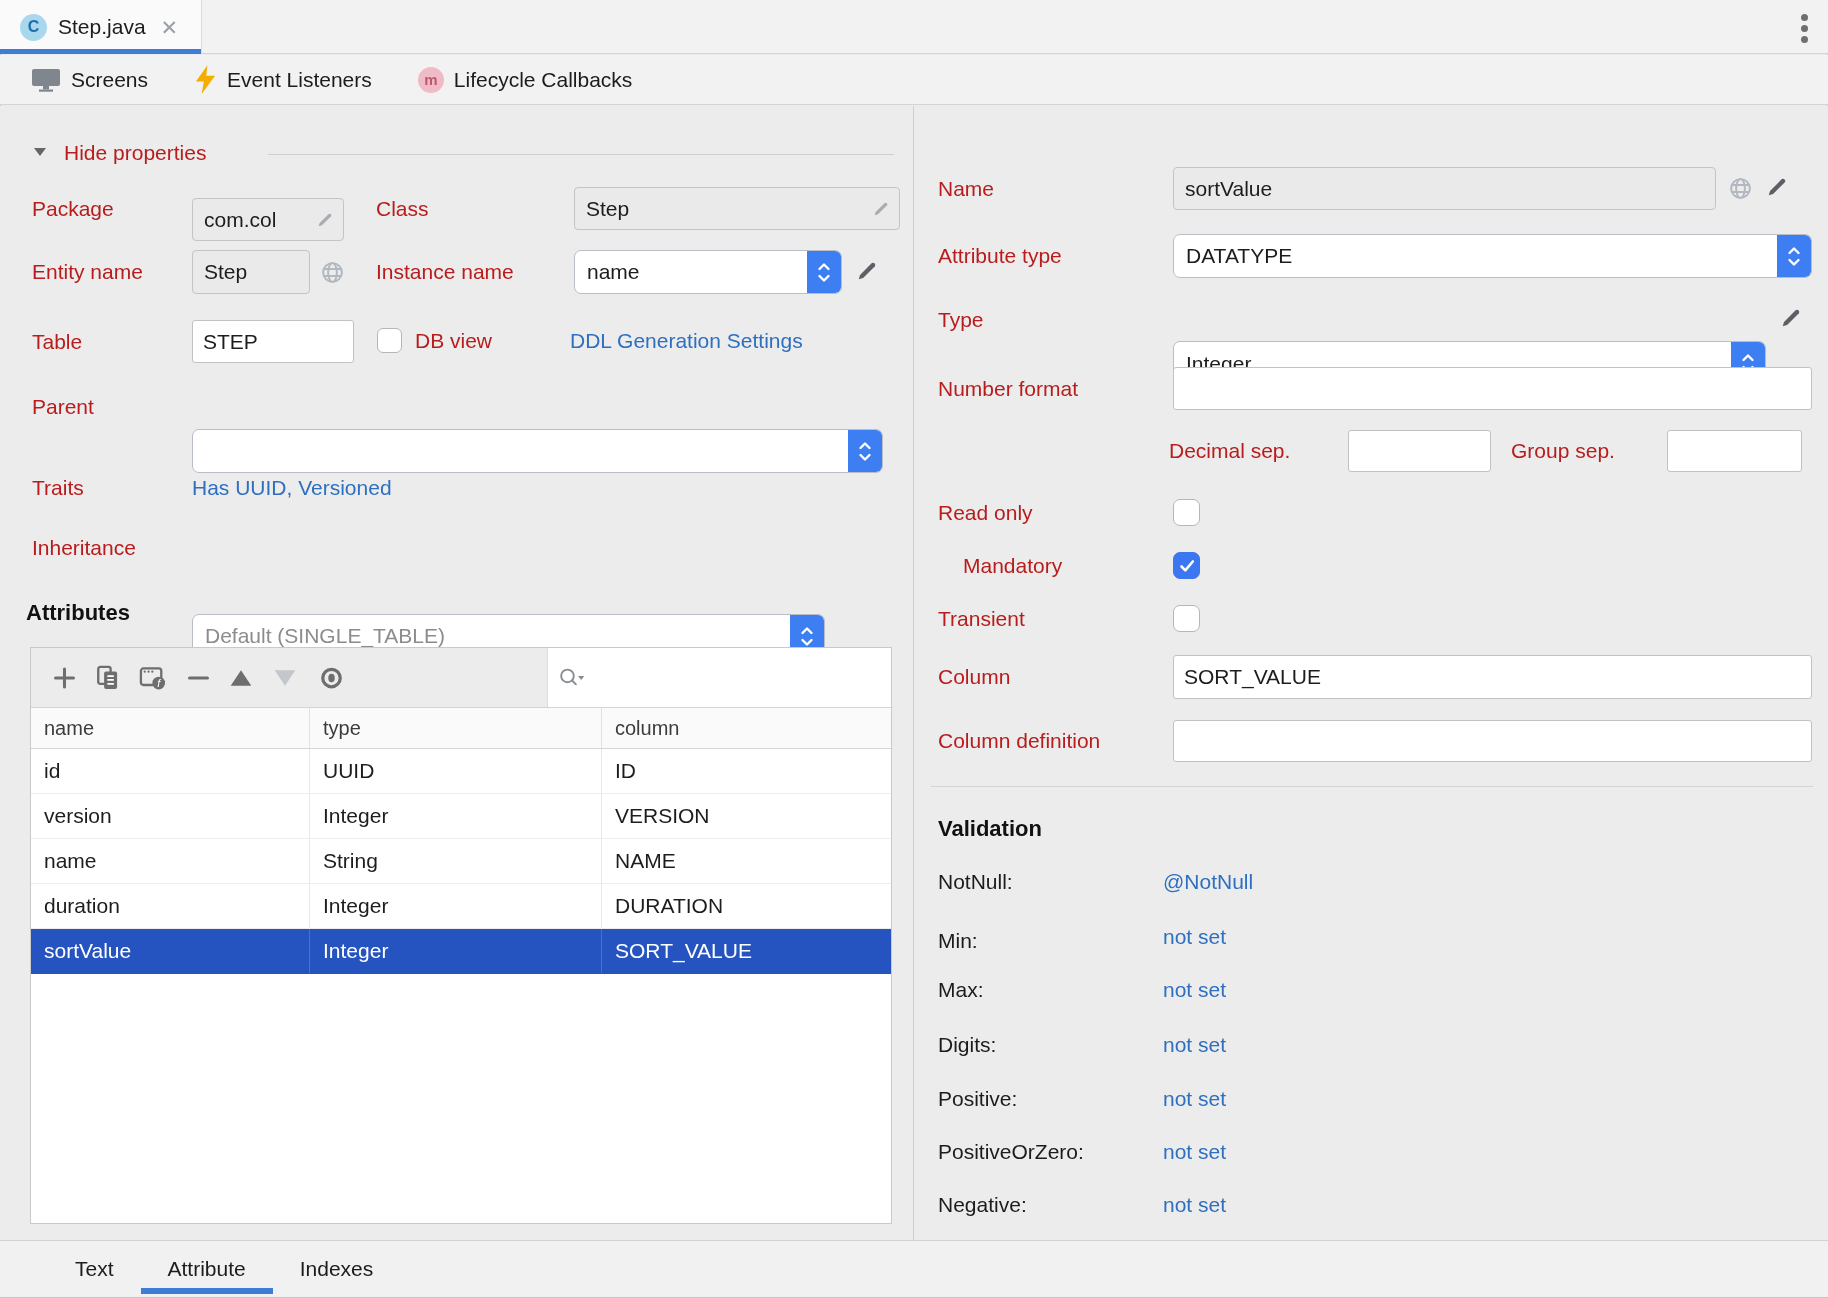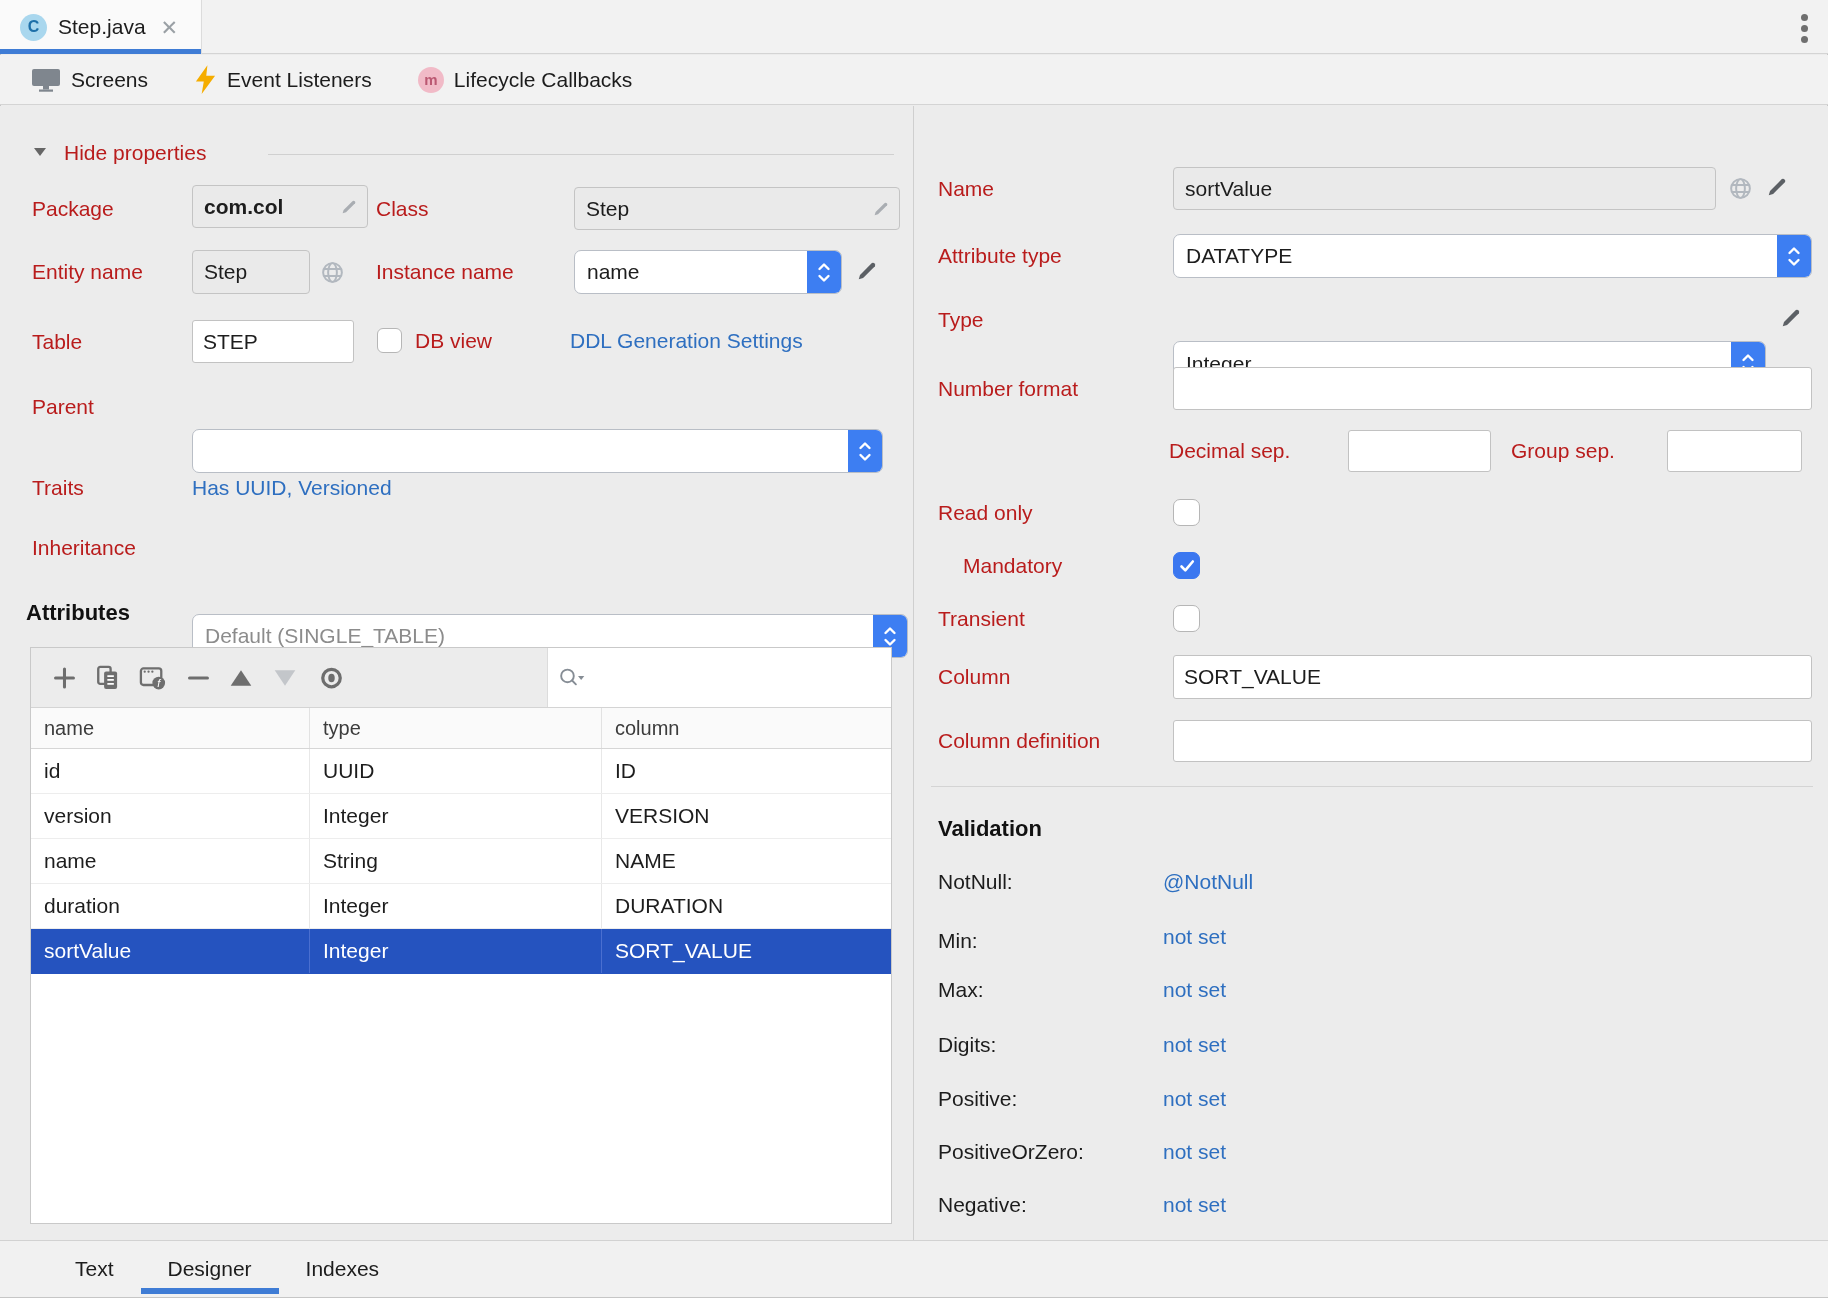--- a/index.html
+++ b/index.html
@@ -128,21 +128,21 @@
 
       <div class="abs" style="left:33px;top:41px;">
         <svg width="14" height="10" viewBox="0 0 14 10">
             <polygon points="1,1 13,1 7,9" fill="#666"></polygon>
           </svg>
       </div>
       <div class="abs lbl" style="left:64px;top:34px;height:26px;">Hide properties</div>
       <div class="abs sec-line" style="left:268px;top:48px;width:626px;"></div>
 
       <div class="abs lbl" style="left:32px;top:81px;height:43px;">Package</div>
-      <div class="abs gfield" style="left:192px;top:79px;width:176px;height:43px;font-weight:bold;">
+      <div class="abs gfield" style="left:192px;top:92px;width:152px;height:43px;">
         <span class="val">com.col</span>
         <svg width="20" height="20" viewBox="0 0 22 22">
           <path d="M4 18 l1.1-3.7 10-10 a1.9 1.9 0 0 1 2.6 2.6 l-10 10 z" fill="#a9adb2"></path>
           </svg>
       </div>
       <div class="abs lbl" style="left:376px;top:81px;height:43px;">Class</div>
       <div class="abs gfield" style="left:574px;top:81px;width:326px;height:43px;">
         <span class="val">Step</span>
         <svg width="20" height="20" viewBox="0 0 22 22">
           <path d="M4 18 l1.1-3.7 10-10 a1.9 1.9 0 0 1 2.6 2.6 l-10 10 z" fill="#a9adb2"></path>
@@ -194,21 +194,21 @@
             <path d="M5.5 9.5 L10 5 l4.5 4.5"></path>
               <path d="M5.5 16.5 L10 21 l4.5 -4.5"></path>
             </svg>
         </span>
       </div>
 
       <div class="abs lbl" style="left:32px;top:368px;height:27px;">Traits</div>
       <div class="abs link" style="left:192px;top:368px;height:27px;">Has UUID, Versioned</div>
 
       <div class="abs lbl" style="left:32px;top:420px;height:44px;">Inheritance</div>
-      <div class="abs combo gray-text" style="left:192px;top:420px;width:716px;height:44px;">
+      <div class="abs combo gray-text" style="left:192px;top:420px;width:633px;height:44px;">
         <span>Default (SINGLE_TABLE)</span>
         <span class="spin">
           <svg width="20" height="27" viewBox="0 0 20 26" stroke="#fff" stroke-width="2.4" fill="none" stroke-linecap="round" stroke-linejoin="round">
             <path d="M5.5 9.5 L10 5 l4.5 4.5"></path>
               <path d="M5.5 16.5 L10 21 l4.5 -4.5"></path>
             </svg>
         </span>
       </div>
 
       <div class="abs title" style="left:26px;top:494px;">Attributes</div>
@@ -436,21 +436,21 @@
     </div>
   </div>
 
   <div class="bottombar" id="bottom-tabs">
     <div class="btab">
       <span>Text</span>
 
     </div>
 
     <div class="btab active">
-      <span>Designer</span>
+      <span>Attribute</span>
       <span class="bunder"></span>
     </div>
 
     <div class="btab">
       <span>Indexes</span>
 
     </div>
   </div>
 
 </div>

